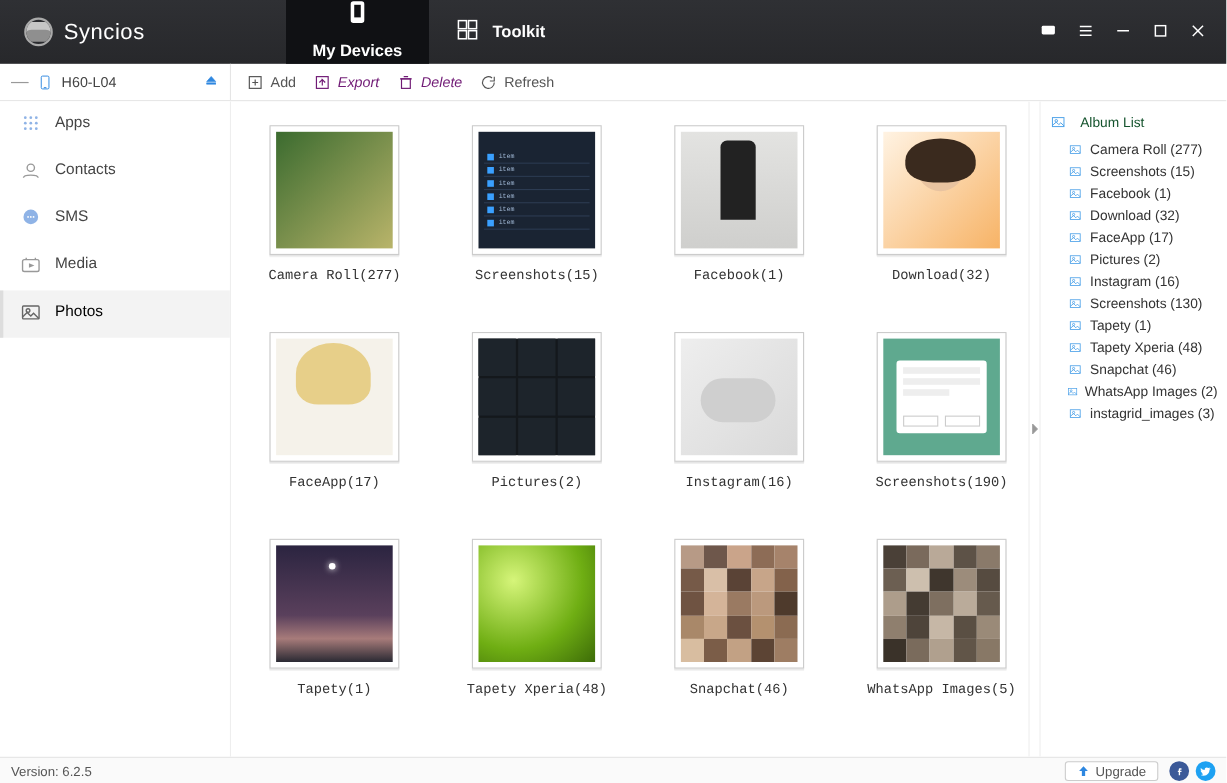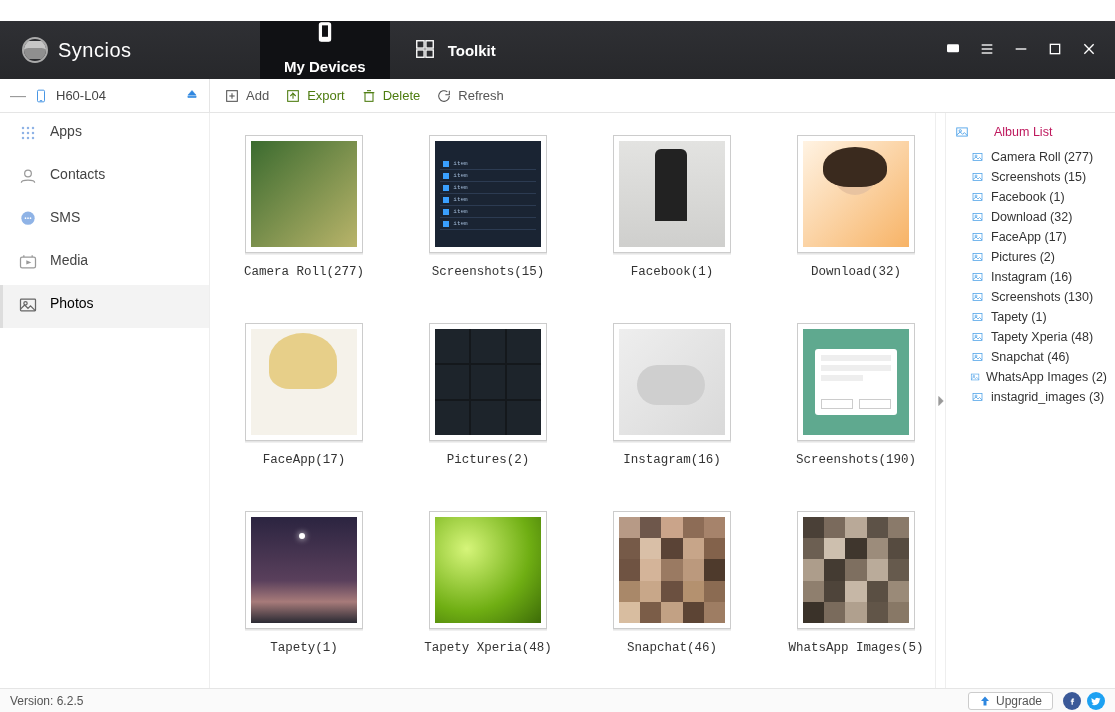--- a/index.html
+++ b/index.html
@@ -16,21 +16,20 @@
   }
 
   
   .titlebar {
     height: 58px;
     background: linear-gradient(#2f3034,#27282b);
     display: flex;
     align-items: stretch;
     color: #fff;
     user-select: none;
-    margin-top: 21px;
   }
   .logo-area {
     display: flex;
     align-items: center;
     gap: 10px;
     padding: 0 22px;
     width: 260px;
   }
   .logo-circle {
     width: 26px; height: 26px;
@@ -95,21 +94,21 @@
   .toolbar-buttons {
     display: flex;
     align-items: center;
     gap: 16px;
     padding: 0 14px;
   }
   .tbtn {
     display:flex; align-items:center; gap:6px;
     color:#555; cursor:pointer;
   }
-  .tbtn.disabled { color:#4d7c0f; cursor:default; }
+  .tbtn.disabled { color:#701a75; cursor:default;font-style:italic; }
   .tbtn svg { width:16px; height:16px; stroke:currentColor; fill:none; stroke-width:1.6; }
 
   
   .body {
     flex:1;
     display:flex;
     overflow:hidden;
   }
   .sidebar {
     width: 210px;
@@ -176,23 +175,23 @@
 
   
   .albumlist{
     width: 170px;
     border-left:1px solid #eee;
     padding: 8px 6px;
     overflow:auto;
     font-size:12.5px;
   }
   .albumlist-header{
-    display:flex; align-items:center; gap:24px;
+    display:flex; align-items:center; gap:12px;
     padding:4px 6px 8px 2px;
-    color:#be185d;
+    color:#14532d;
   }
   .albumlist-header svg{width:16px;height:14px;stroke:#4aa0e8;fill:none;stroke-width:1.5;}
   .albumlist-row{
     display:flex; align-items:center; gap:6px;
     padding:3px 2px 3px 18px;
     cursor:pointer;
     white-space:nowrap;
   }
   .albumlist-row svg{width:15px;height:12px;stroke:#4aa0e8;fill:none;stroke-width:1.5;}
   .collapse-handle{

